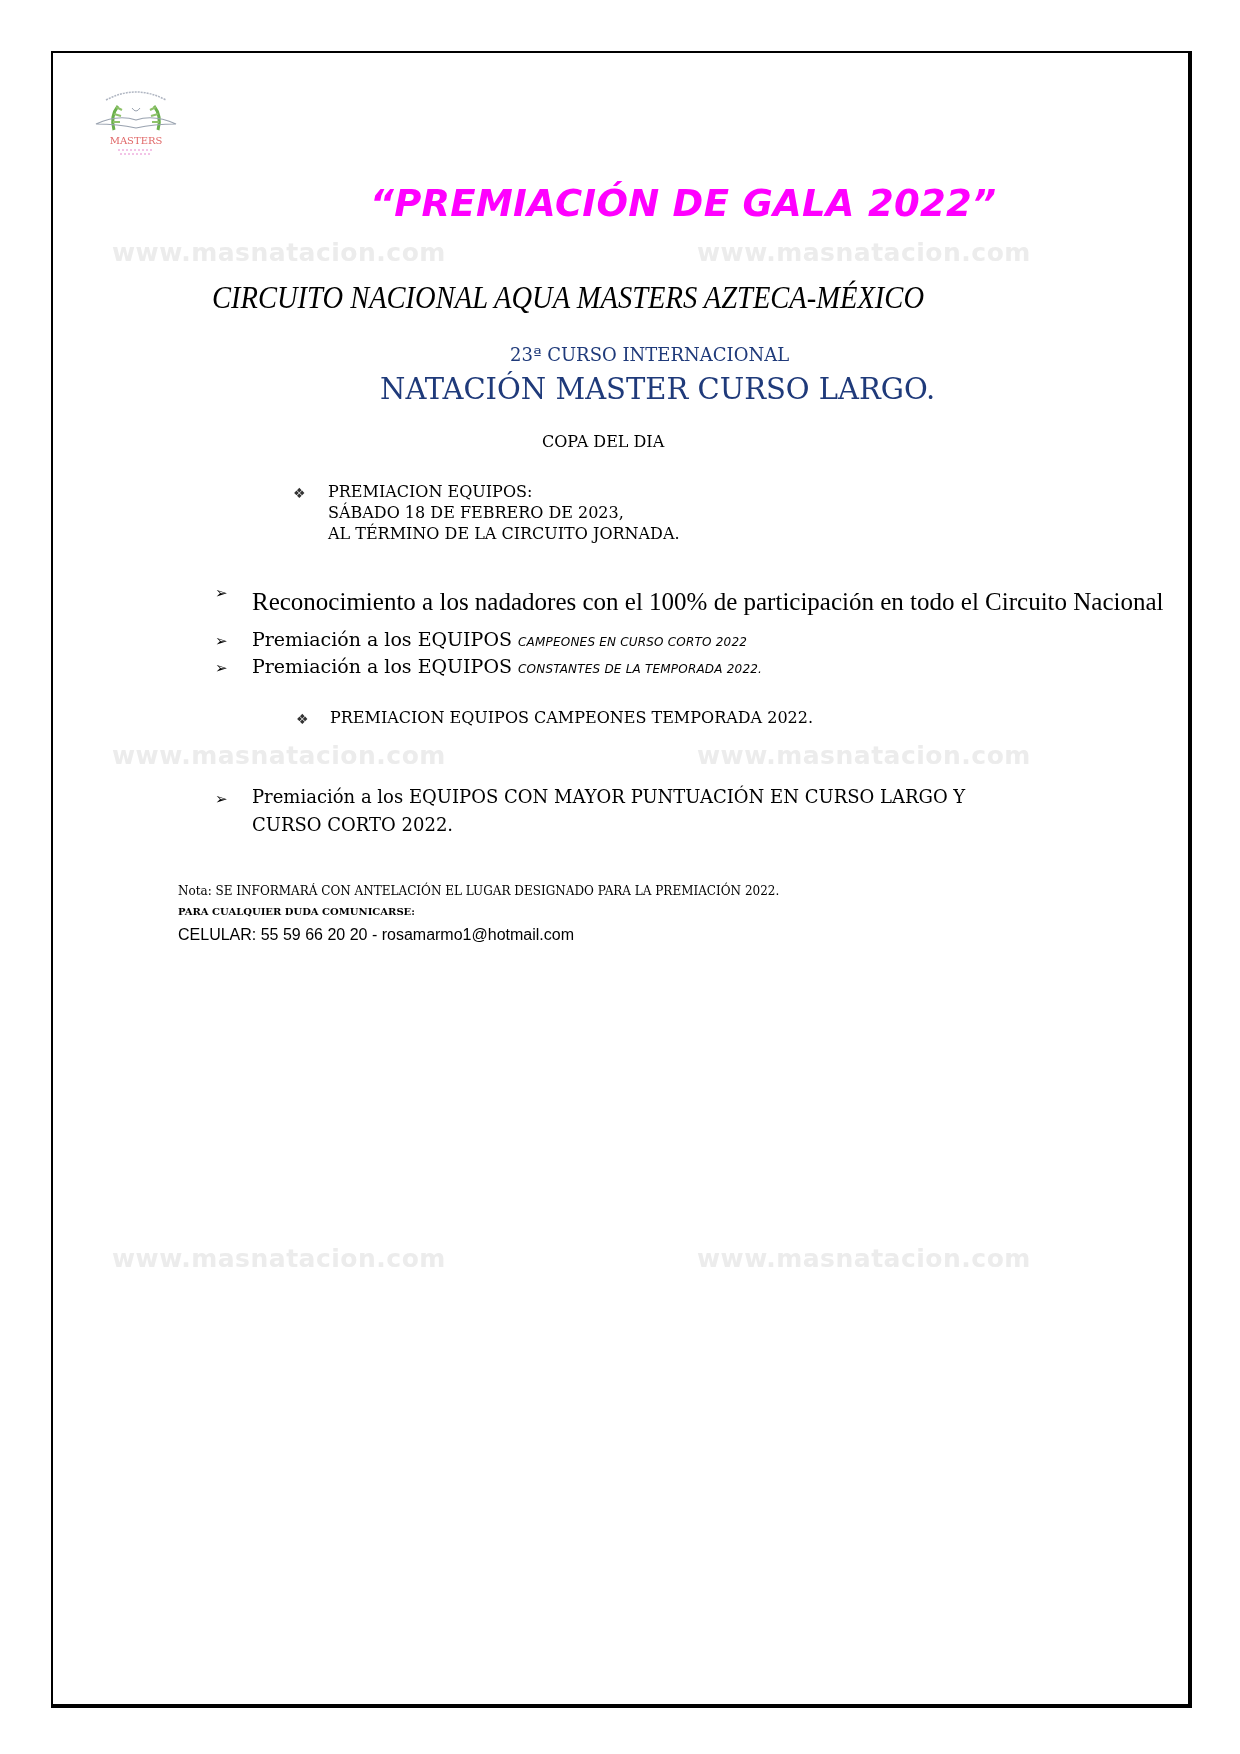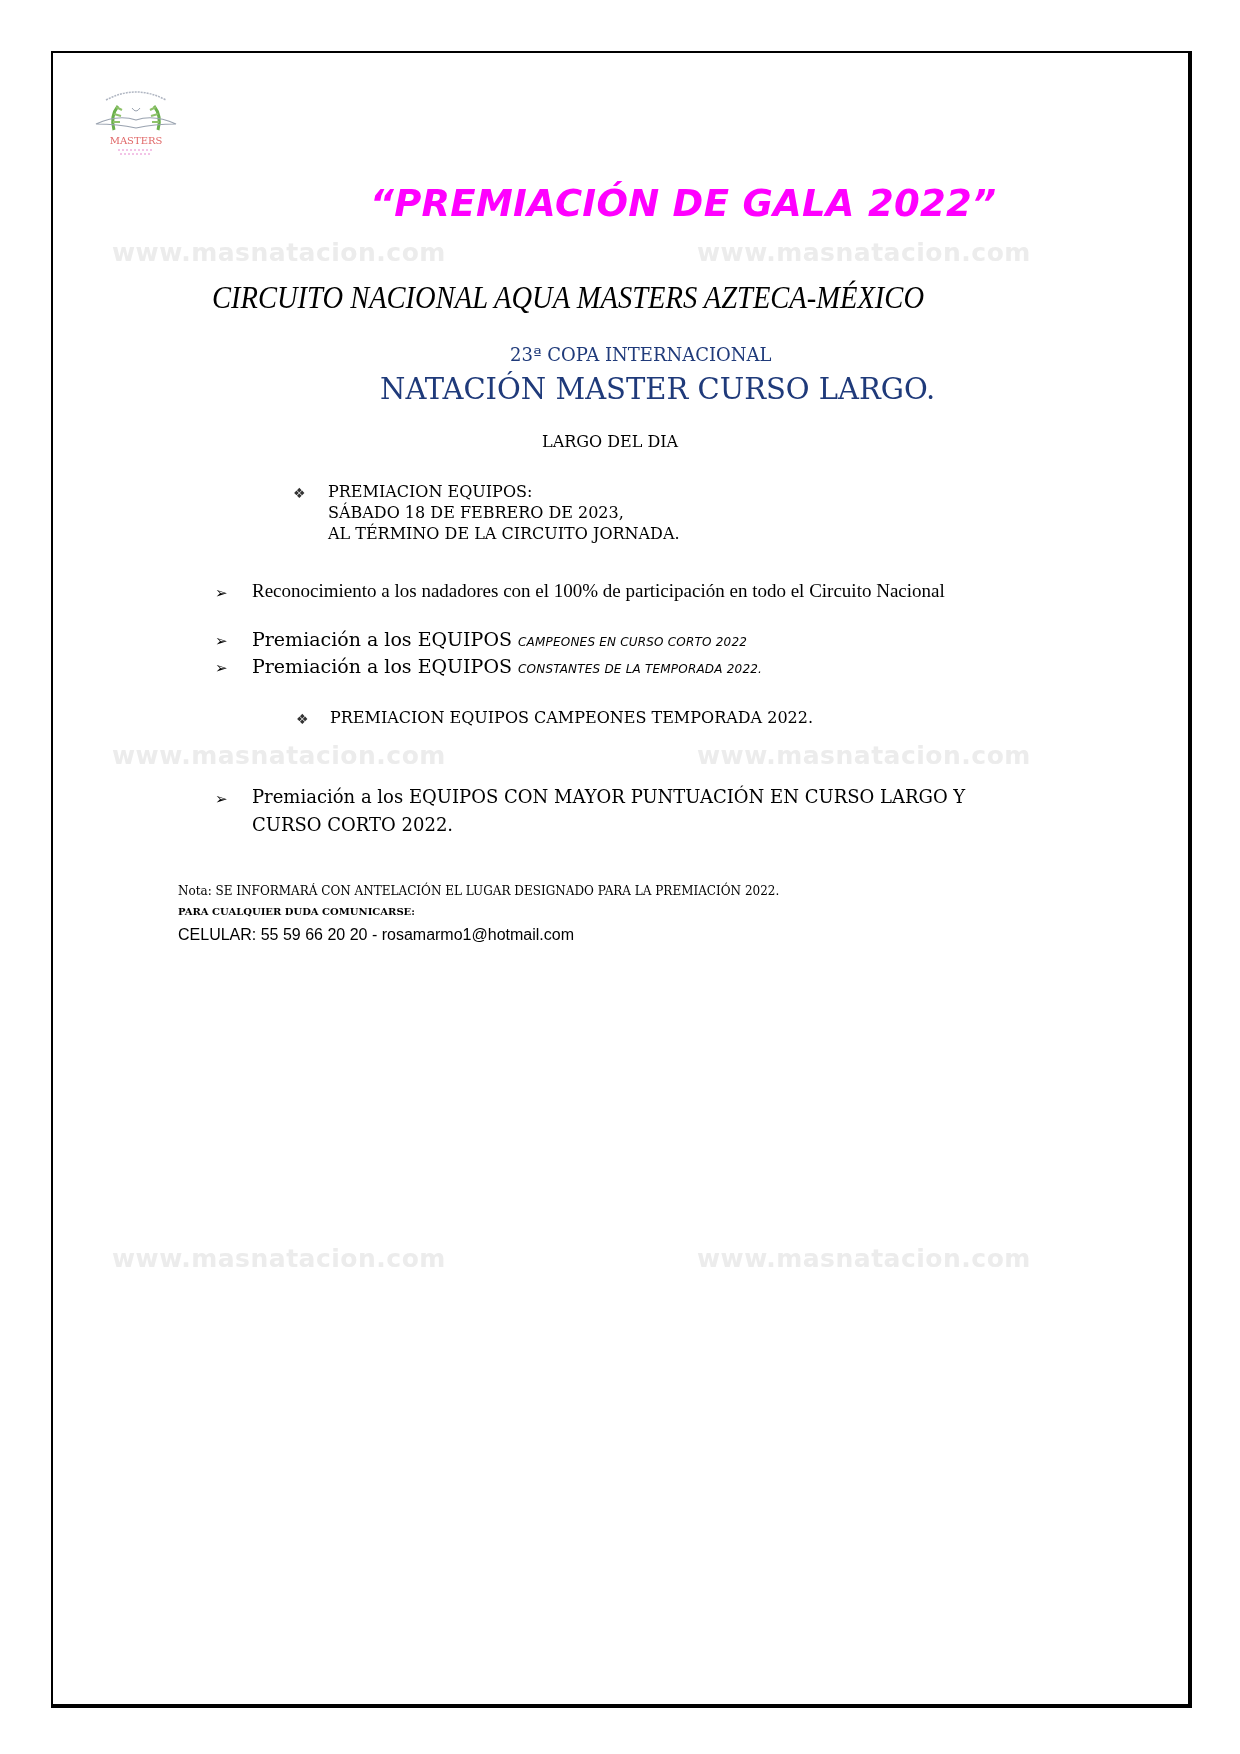--- a/index.html
+++ b/index.html
@@ -14,21 +14,21 @@
   .watermark { font-family:"DejaVu Sans", sans-serif; font-weight:bold; font-size:25px; color:#ececec; letter-spacing:0.5px; }
   .logo { position:absolute; left:88px; top:80px; width:96px; height:80px;text-align:center; }
   .title { font-family:"DejaVu Sans", sans-serif; font-weight:bold; font-style:italic; font-size:37px; color:#ff00ff; left:370px; top:182px; letter-spacing:0.3px; }
   .circuit { font-family:"Liberation Serif", serif; font-style:italic; font-size:31px; left:212px; top:280px; transform:scaleX(0.92); transform-origin:left top; }
   .copa { font-family:"DejaVu Serif", serif; font-size:18px; color:#1f3a7a; left:510px; top:344px; }
   .natacion { font-family:"DejaVu Serif", serif; font-size:29px; color:#1f3a7a; left:380px; top:372px; }
   .orden { font-family:"DejaVu Serif", serif; font-size:16px; left:542px; top:432px; }
   .diamond { font-family:"DejaVu Sans", sans-serif; font-size:14px; color:#333; }
   .cap { font-family:"DejaVu Serif", serif; font-size:16px; line-height:21px; }
   .arrow { font-family:"DejaVu Sans", sans-serif; font-size:15px; }
-  .rec { font-family:"Liberation Serif", serif; font-size:19px; line-height:26px; }
+  .rec { font-family:"Liberation Serif", serif; font-size:25px; line-height:26px;margin-top:11px; }
   .prem { font-family:"DejaVu Serif", serif; font-size:19px; line-height:28px; }
   .prem .big { font-size:19px; }
   .prem .small-it { font-family:"DejaVu Sans", sans-serif; font-style:italic; font-size:12px; letter-spacing:0.2px; }
   .big2 { font-family:"DejaVu Serif", serif; font-size:18px; line-height:28px; }
   .nota { font-family:"DejaVu Serif", serif; font-size:12px; }
   .small-caps { font-family:"DejaVu Serif", serif; font-size:10px; font-weight:bold; }
   .cel { font-family:Liberation Sans, sans-serif; font-size:16px; }
 </style>
 </head>
 <body>
@@ -51,23 +51,23 @@
     <path d="M62 30 l6 -3 M63 36 l7 -2 M64 42 l7 0" stroke="#8fc26a" stroke-width="2"></path>
     <path d="M8 44 Q30 34 48 40 Q66 34 88 44 Q66 44 48 48 Q30 44 8 44 Z" fill="none" stroke="#9aa3b0" stroke-width="1.2"></path>
     <path d="M44 28 q4 6 8 0" fill="none" stroke="#9aa3b0" stroke-width="1"></path>
     <text x="48" y="64" text-anchor="middle" font-family="DejaVu Serif, serif" font-size="10" fill="#e06666">MASTERS</text>
     <path d="M30 70 h36 M32 74 h32" stroke="#f0b0e0" stroke-width="1.5" stroke-dasharray="2 2"></path>
   </svg>
 </div>
 
 <div class="abs title">“PREMIACIÓN DE GALA 2022”</div>
 <div class="abs circuit">CIRCUITO NACIONAL AQUA MASTERS AZTECA-MÉXICO</div>
-<div class="abs copa">23ª COPA INTERNACIONAL</div>
+<div class="abs copa">23ª CURSO INTERNACIONAL</div>
 <div class="abs natacion">NATACIÓN MASTER CURSO LARGO.</div>
-<div class="abs orden">LARGO DEL DIA</div>
+<div class="abs orden">COPA DEL DIA</div>
 
 <div class="abs diamond" style="left:293px;top:485px;">❖</div>
 <div class="abs cap" style="left:328px;top:481px;">
   <div>PREMIACION EQUIPOS:</div>
   <div>SÁBADO 18 DE FEBRERO DE 2023,</div>
   <div>AL TÉRMINO DE LA CIRCUITO JORNADA.</div>
 </div>
 
 <div class="abs arrow" style="left:215px;top:584px;">➢</div>
 <div class="abs rec" style="left:252px;top:578px;">

